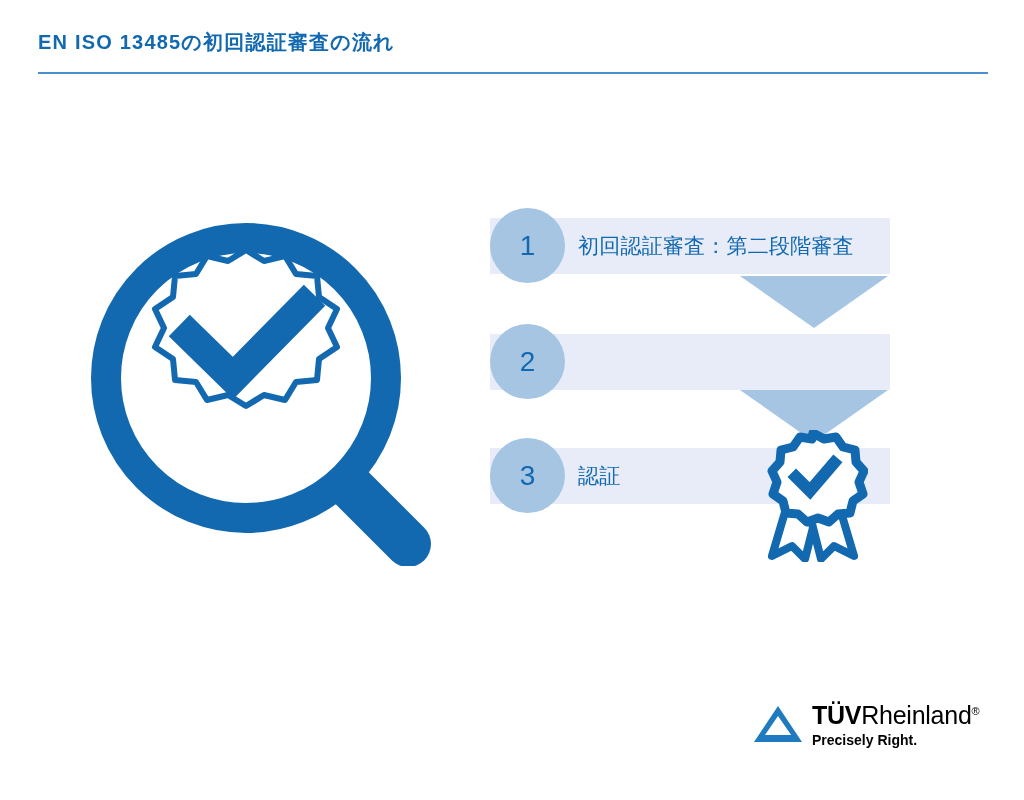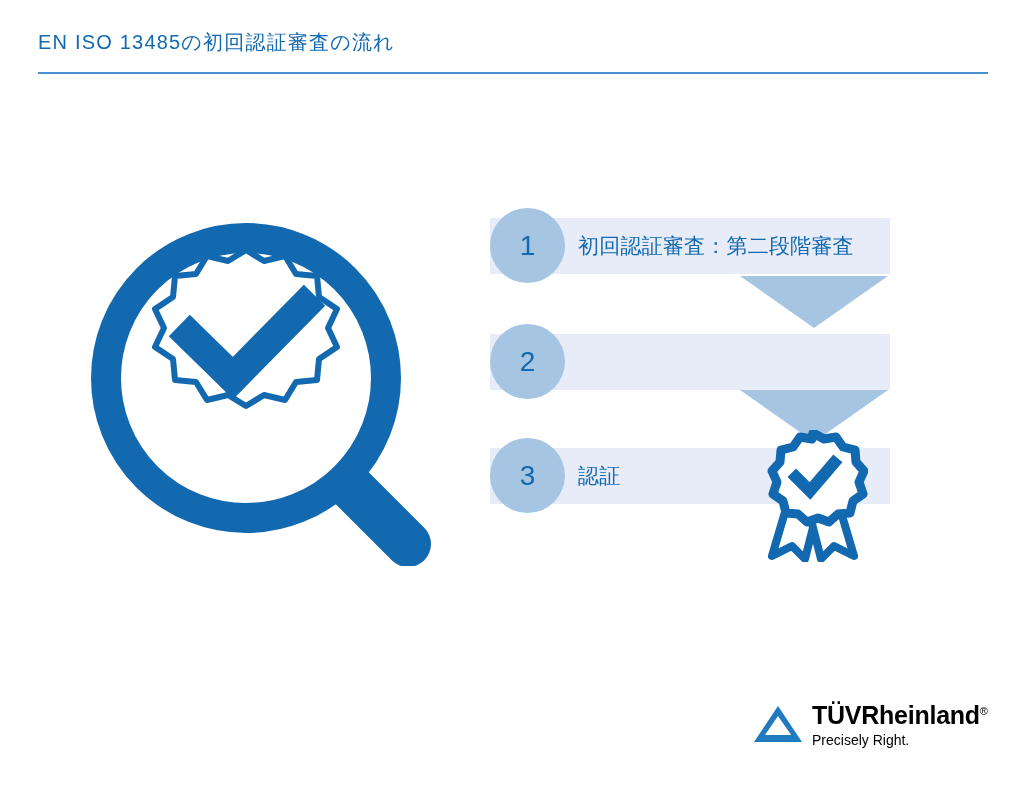--- a/index.html
+++ b/index.html
@@ -25,21 +25,21 @@
 
   
   .header {
     position: absolute;
     left: 38px;
     top: 30px;
     width: 950px;
   }
   .page-title {
     font-size: 20px;
-    font-weight: normal;
+    font-weight: bold;
     color: #1269b0;
     letter-spacing: 0.06em;
     line-height: 1.2;
     white-space: nowrap;
   }
   .title-divider {
     position: absolute;
     left: 38px;
     top: 72px;
     width: 950px;
@@ -157,33 +157,34 @@
   .logo-word {
     font-size: 25px;
     line-height: 1.1;
     color: #000000;
     letter-spacing: -0.01em;
   }
   .logo-tuv {
     font-weight: bold;
   }
   .logo-rheinland {
-    font-weight: bold;
+    font-weight: normal;
   }
   .logo-reg {
     font-size: 11px;
     vertical-align: super;
     font-weight: normal;
   }
   .logo-tagline {
     font-size: 14px;
     color: #000000;
     margin-top: 3px;
     line-height: 1.1;
     white-space: nowrap;
+    font-weight: bold;
   }
 </style>
 </head>
 <body>
 
 <div class="slide">
 
   <div class="header">
     <div class="page-title">EN ISO 13485の初回認証審査の流れ</div>
   </div>

